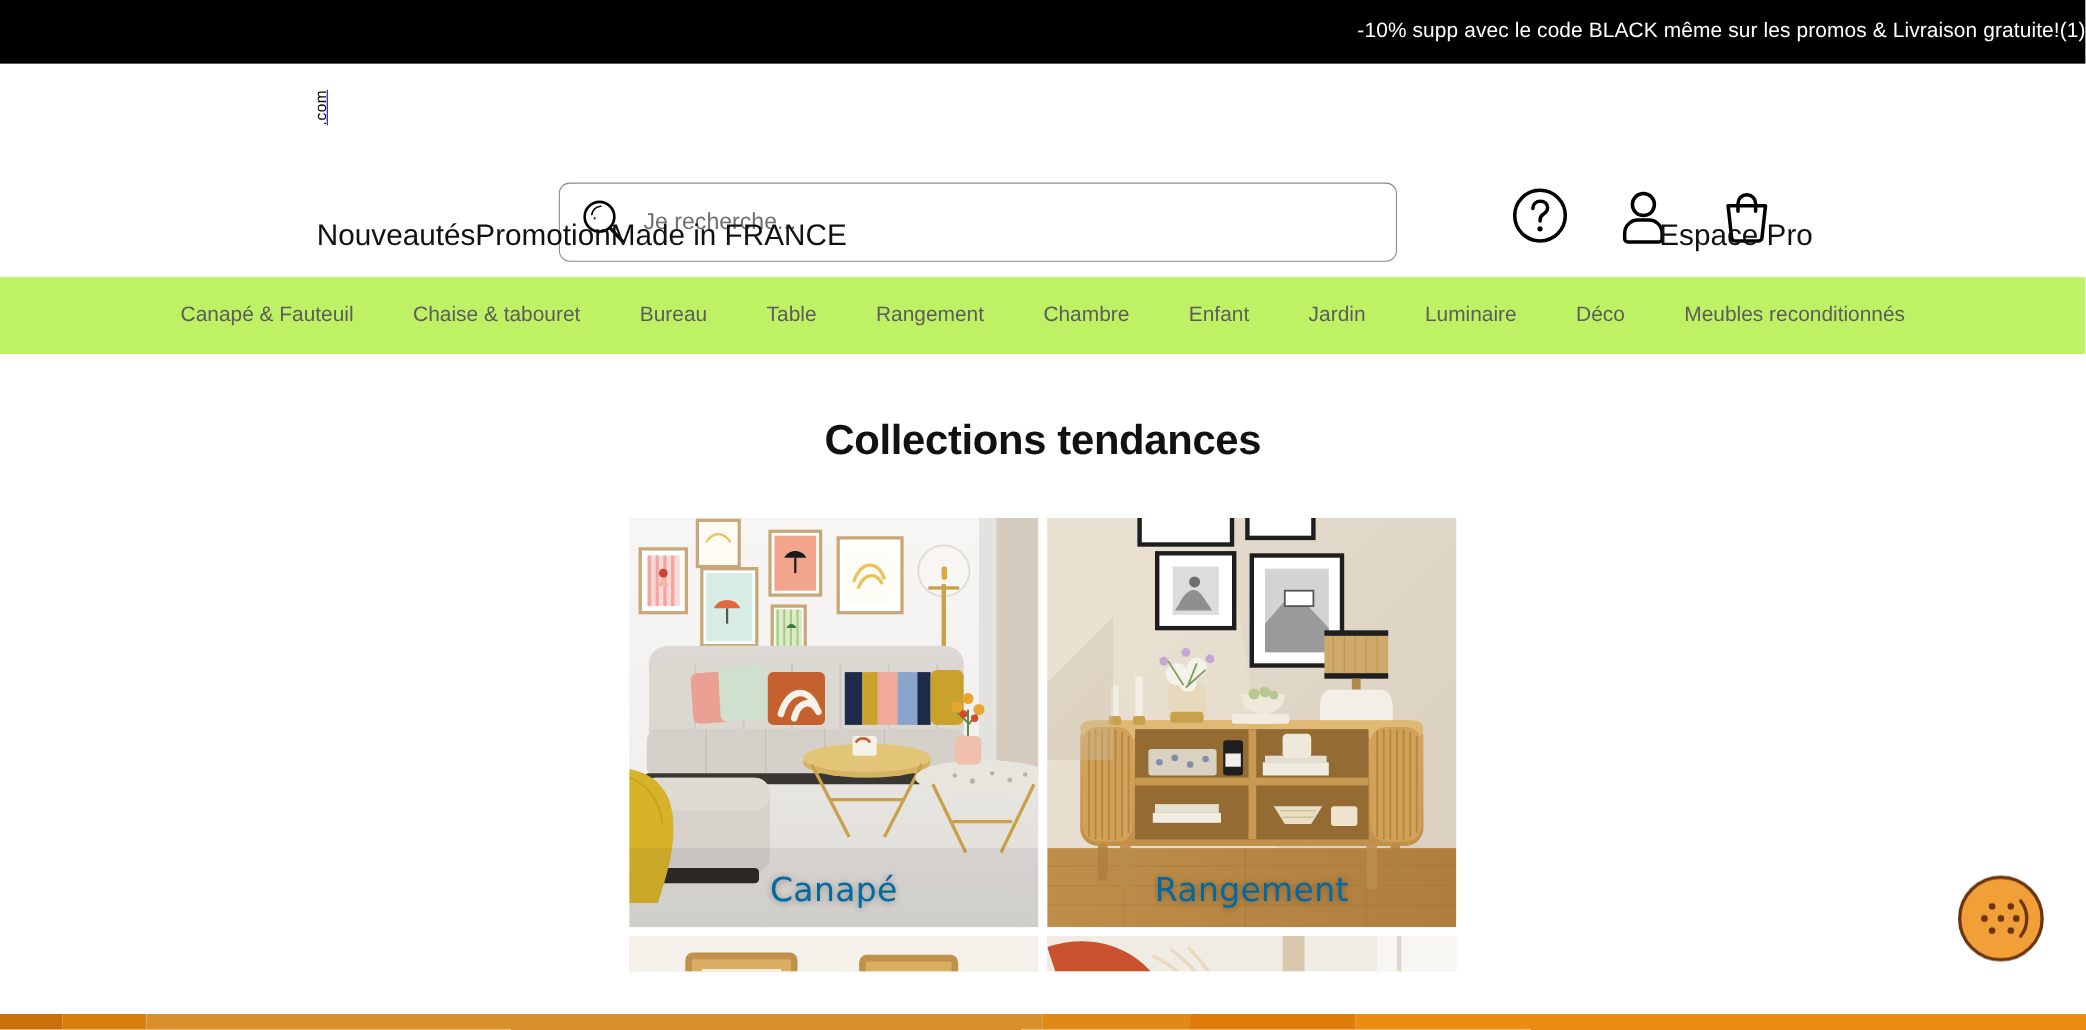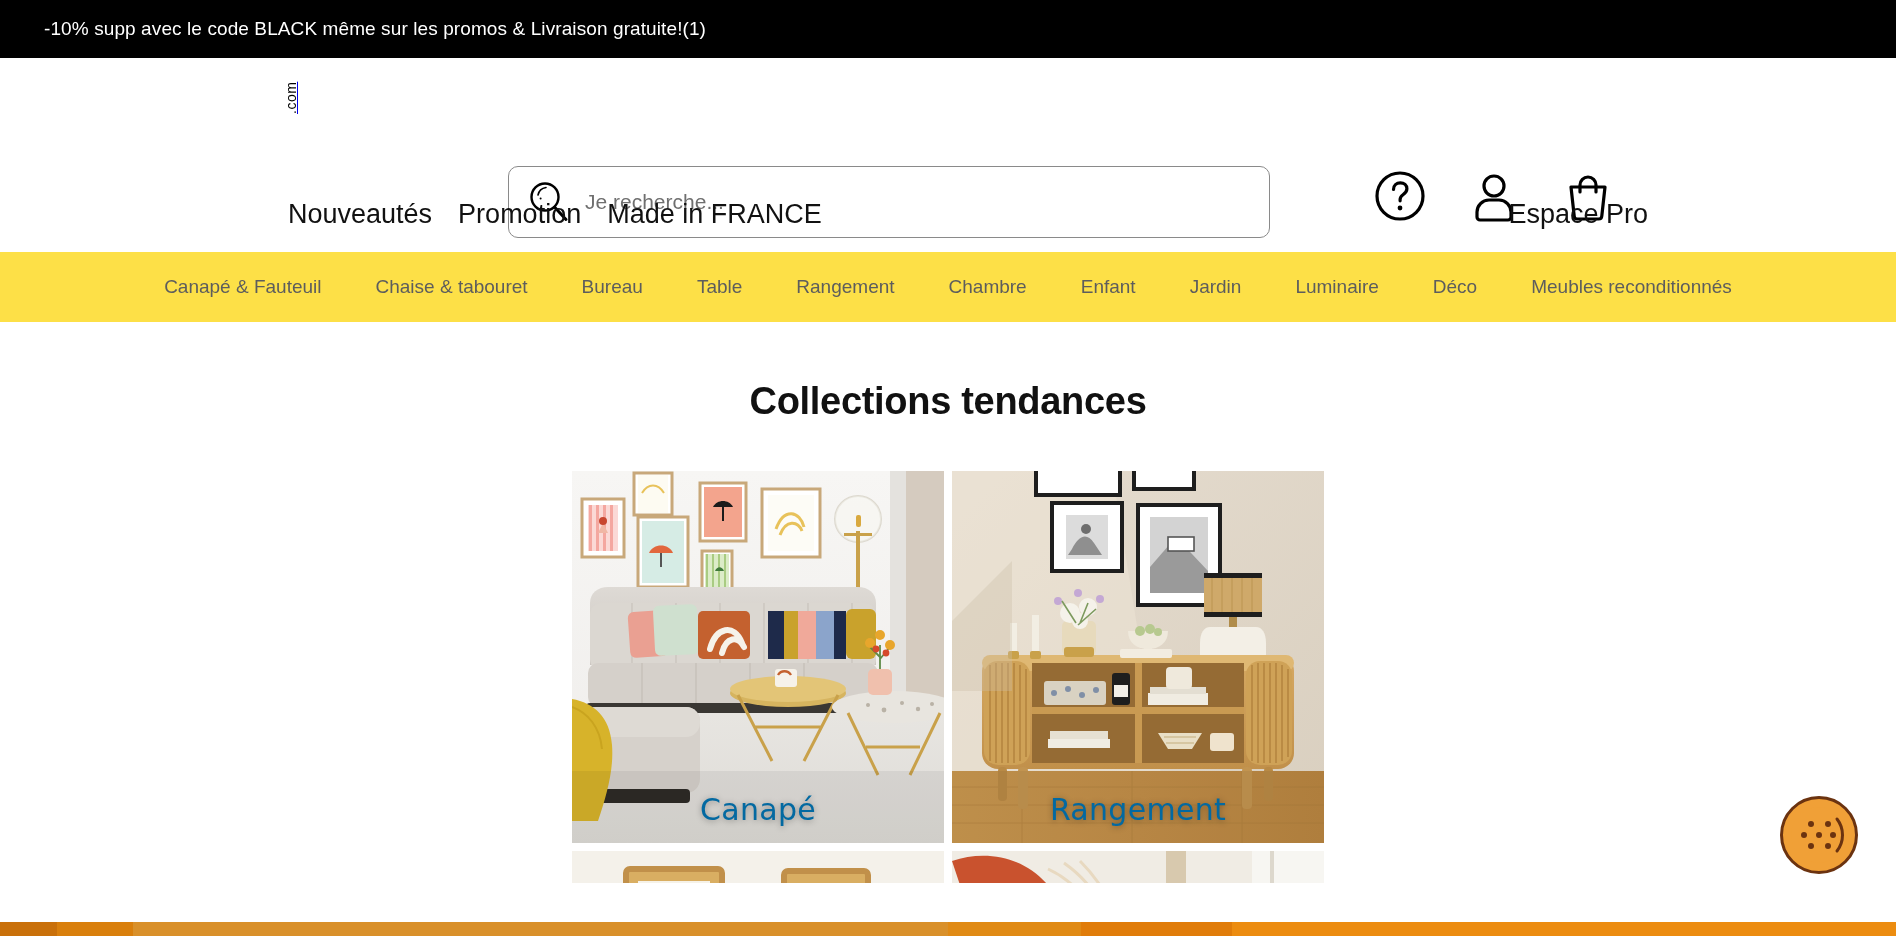--- a/index.html
+++ b/index.html
@@ -13,24 +13,23 @@
   }
 
   
   .promo-banner {
     width: 100%;
     height: 58px;
     background: #000000;
     color: #ffffff;
     display: flex;
     align-items: center;
-    justify-content: flex-start;
+    justify-content: flex-end;
     font-size: 19px;
     letter-spacing: .1px;
-    padding-left: 44px;
   }
 
   
   .header {
     width: 100%;
     background: #ffffff;
     padding: 0 0 0 0;
   }
   .header-top {
     height: 118px;
@@ -103,40 +102,40 @@
   .hicon { width: 56px; height: 56px; cursor: pointer; }
 
   
   .header-nav {
     height: 76px;
     display: flex;
     align-items: center;
     padding: 0 60px 0 288px;
     position: relative;
   }
-  .nav-links { display: flex; align-items: center; gap: 26px; }
+  .nav-links { display: flex; align-items: center; }
   .nav-link {
     font-size: 27px;
     color: #111;
     text-decoration: none;
     white-space: nowrap;
   }
   .espace-pro {
     position: absolute;
     right: 248px;
     font-size: 27px;
     color: #111;
     text-decoration: none;
   }
 
   
   .cat-bar {
     width: 100%;
     height: 70px;
-    background: #fde047;
+    background: #bef264;
     display: flex;
     align-items: center;
     justify-content: center;
     gap: 0;
   }
   .cat-link {
     font-size: 19px;
     color: #5d5d5d;
     text-decoration: none;
     padding: 0 27px;

